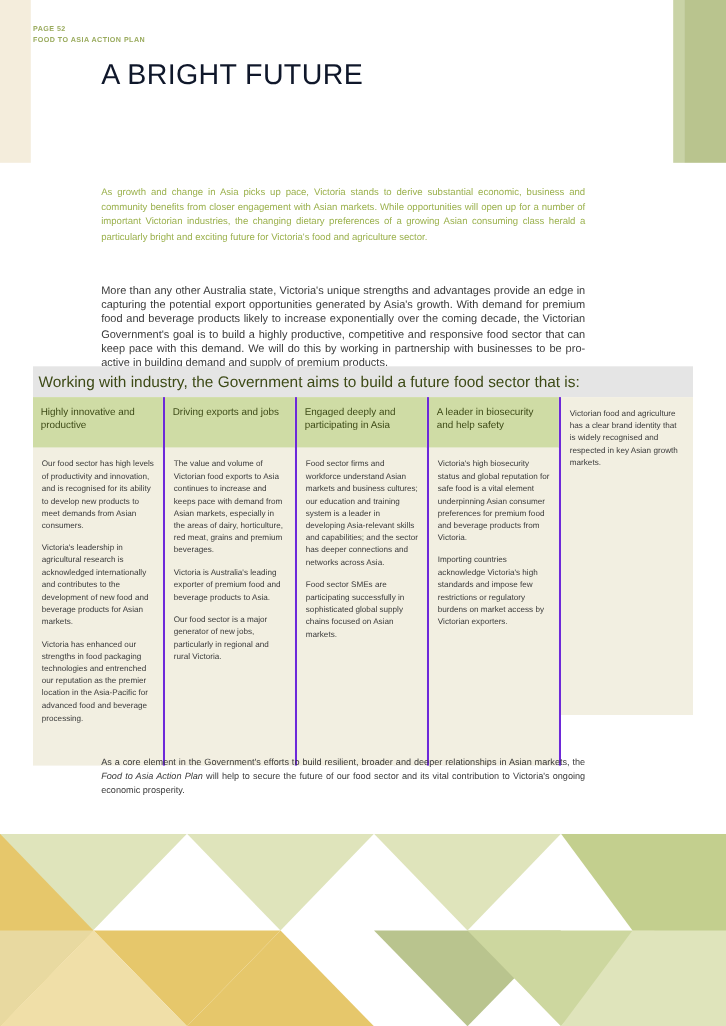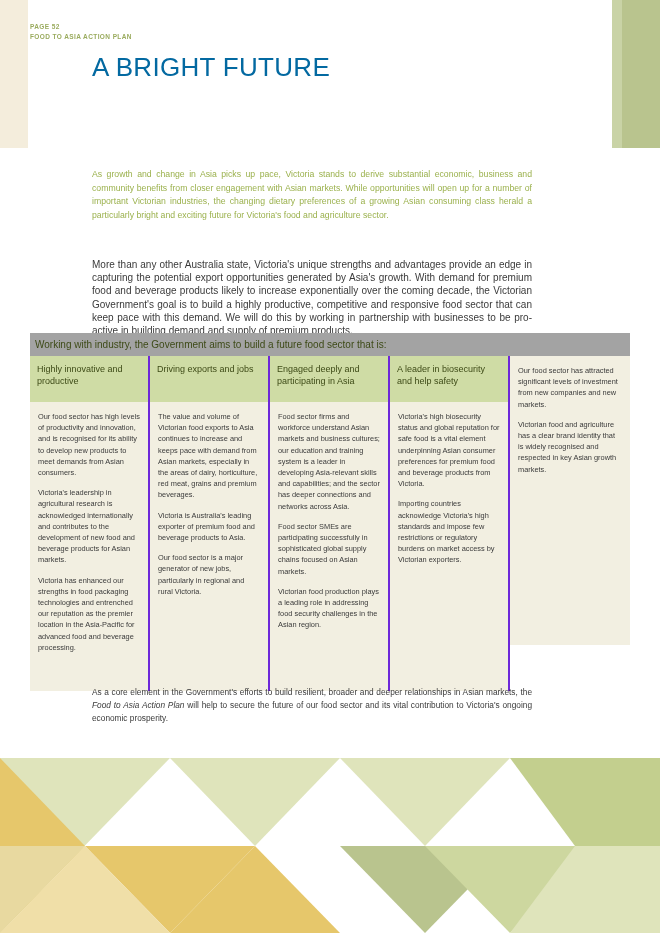--- a/index.html
+++ b/index.html
@@ -29,41 +29,41 @@
   .meta {
     position: absolute; left: 30px; top: 22px;
     font-size: 6.5px; line-height: 10px; color: #9aab5e;
     letter-spacing: .4px; font-weight: 700;
   }
   .meta div { white-space: nowrap; }
 
   
   .title {
     position: absolute; left: 92px; top: 52px;
-    font-size: 26px; color: #0369a1; font-weight: 400;
+    font-size: 26px; color: #0f172a; font-weight: 400;
     letter-spacing: .3px;
   }
 
   
   .intro-green {
     position: absolute; left: 92px; top: 168px; width: 440px;
     font-size: 8.7px; line-height: 13.6px; color: #9bb14d; text-align: justify;
   }
   .intro-dark {
     position: absolute; left: 92px; top: 258px; width: 440px;
     font-size: 10px; line-height: 13.2px; color: #3a3a3a; text-align: justify;
   }
 
   
   .table-wrap {
     position: absolute; left: 30px; top: 333px; width: 600px;
   }
   .tbl-banner {
-    background: #a3a3a3; color: #3d4a16;
-    font-size: 10px; padding: 6px 6px 6px 5px; font-weight: 400;
+    background: #e5e5e5; color: #3d4a16;
+    font-size: 14px; padding: 6px 6px 6px 5px; font-weight: 400;
   }
   .tbl {
     display: flex; width: 600px;
   }
   .col {
     width: 120px; border-right: 2px solid #6d28d9;
   }
   .col:last-child { border-right: none; }
   .col-head {
     background: #cfdca5; color: #3d4a16;
@@ -131,35 +131,33 @@
           <p>Victoria is Australia's leading exporter of premium food and beverage products to Asia.</p>
           <p>Our food sector is a major generator of new jobs, particularly in regional and rural Victoria.</p>
         </div>
       </div>
 
       <div class="col">
         <div class="col-head">Engaged deeply and participating in Asia</div>
         <div class="col-body">
           <p>Food sector firms and workforce understand Asian markets and business cultures; our education and training system is a leader in developing Asia-relevant skills and capabilities; and the sector has deeper connections and networks across Asia.</p>
           <p>Food sector SMEs are participating successfully in sophisticated global supply chains focused on Asian markets.</p>
-          <p>Victorian food production plays a leading role in addressing food security challenges in the Asian region.</p>
         </div>
       </div>
 
       <div class="col">
         <div class="col-head">A leader in biosecurity and help safety</div>
         <div class="col-body">
           <p>Victoria's high biosecurity status and global reputation for safe food is a vital element underpinning Asian consumer preferences for premium food and beverage products from Victoria.</p>
           <p>Importing countries acknowledge Victoria's high standards and impose few restrictions or regulatory burdens on market access by Victorian exporters.</p>
         </div>
       </div>
 
       <div class="col">
         <div class="col-body">
-          <p>Our food sector has attracted significant levels of investment from new companies and new markets.</p>
           <p>Victorian food and agriculture has a clear brand identity that is widely recognised and respected in key Asian growth markets.</p>
         </div>
       </div>
 
     </div>
   </div>
 
   <p class="closing"><span>As a core element in the Government's efforts to build resilient, broader and deeper relationships in Asian markets, the </span><i>Food to Asia Action Plan</i><span> will help to secure the future of our food sector and its vital contribution to Victoria's ongoing economic prosperity.</span></p>
 
   <div class="bottom">

